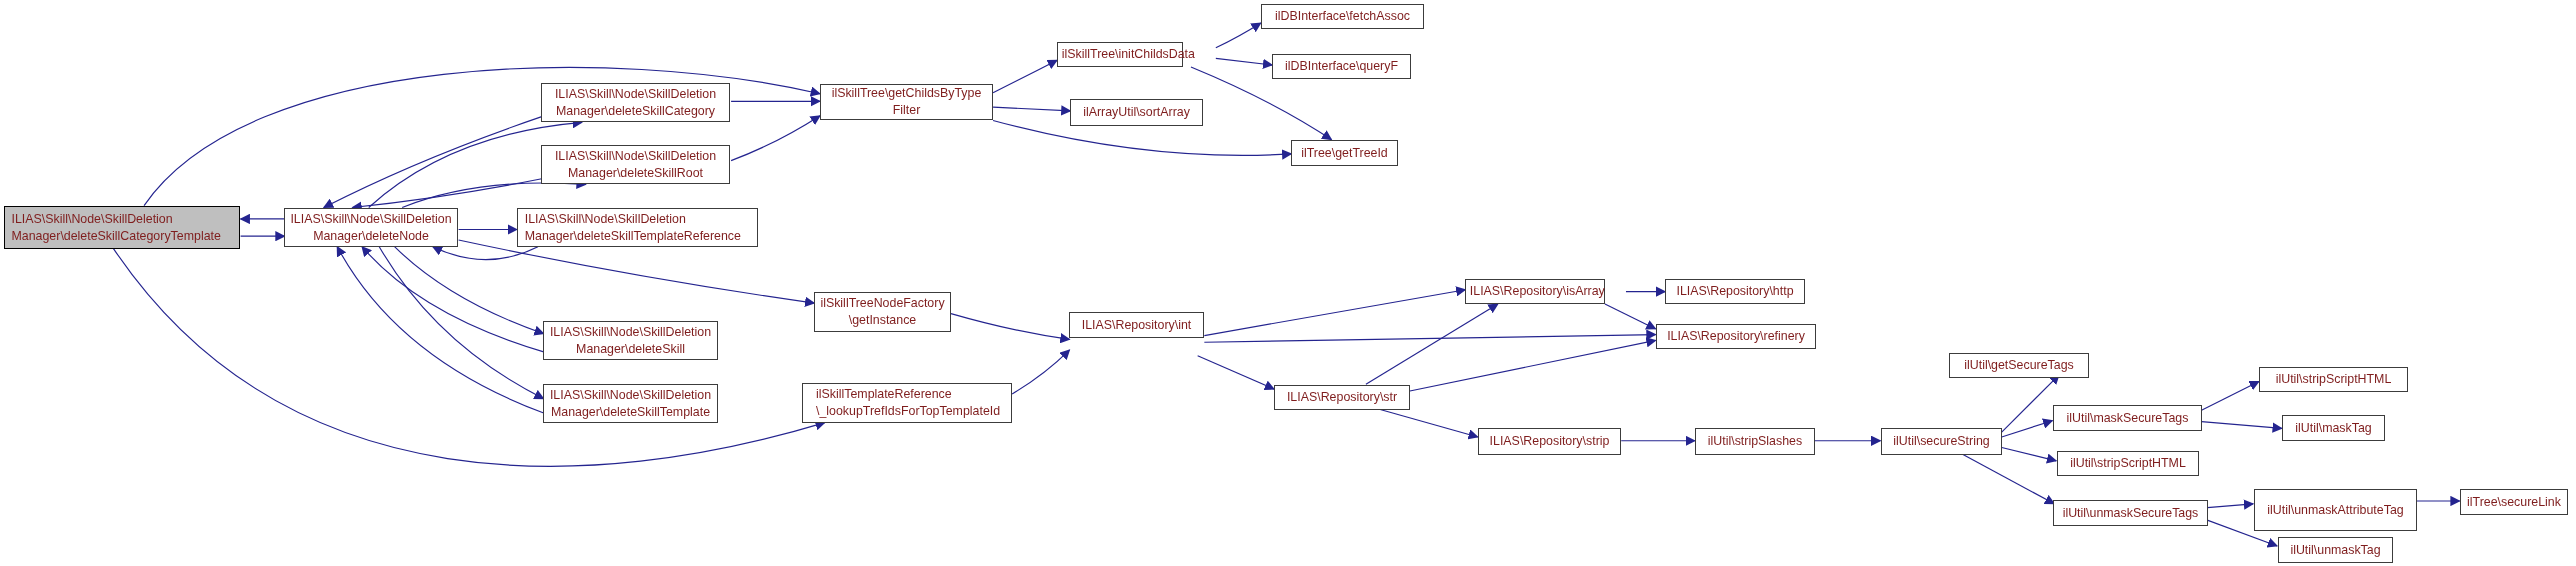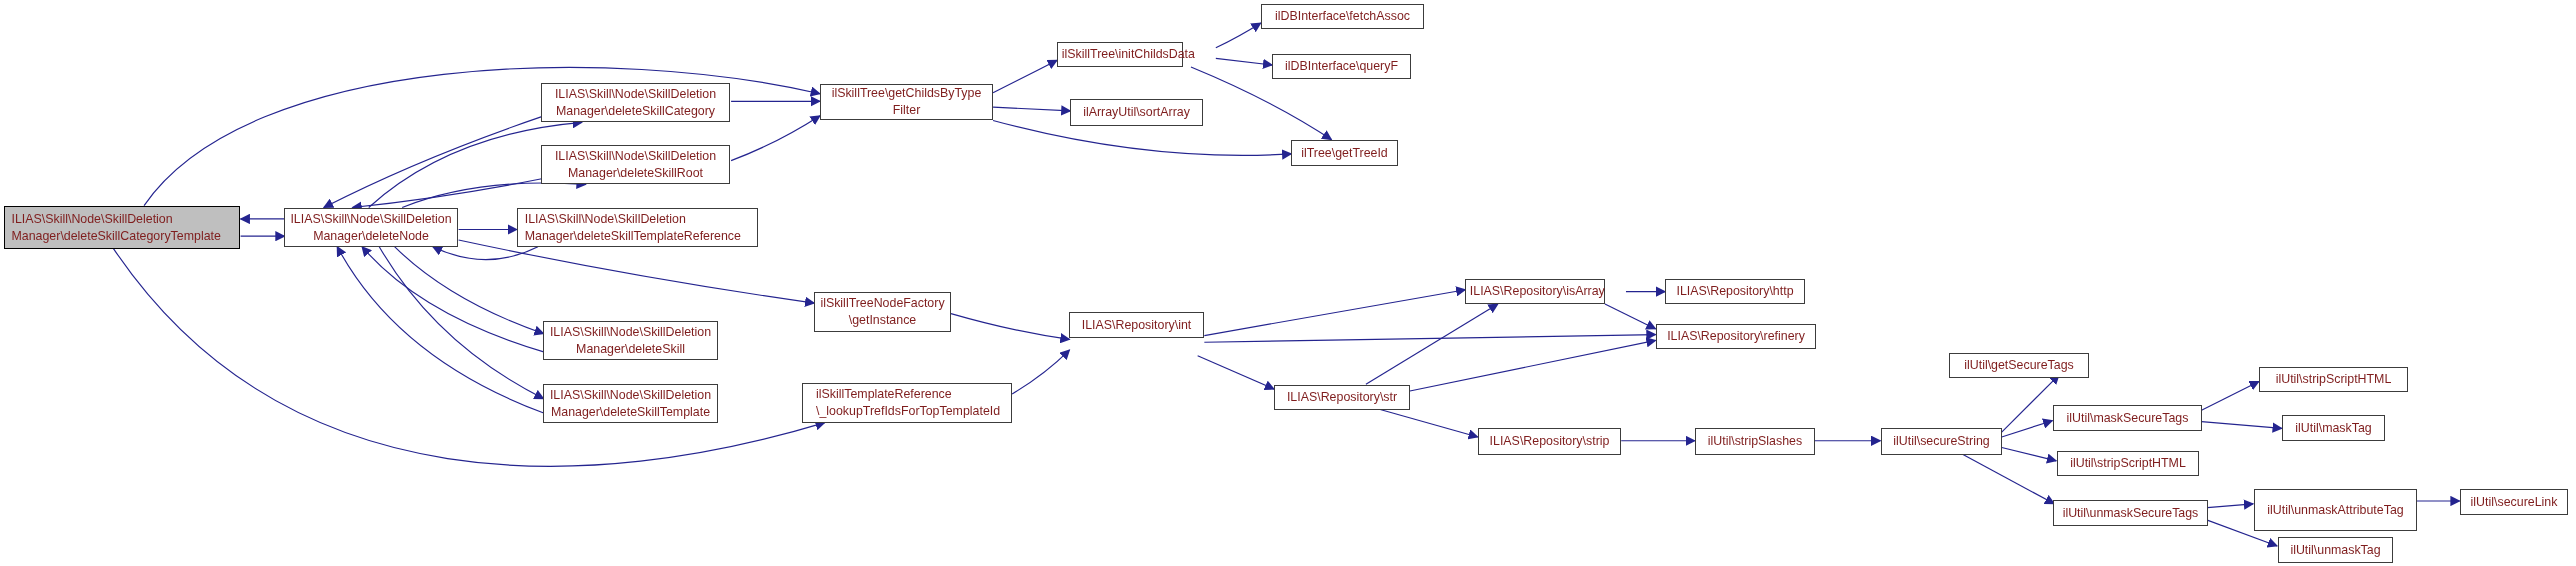--- a/index.html
+++ b/index.html
@@ -122,17 +122,17 @@
       <div class="node" style="left: 1478px; top: 428px; width: 143px; height: 27px;">ILIAS\Repository\strip</div>
       <div class="node" style="left: 1695px; top: 428px; width: 120px; height: 27px;">ilUtil\stripSlashes</div>
       <div class="node" style="left: 1881px; top: 428px; width: 121px; height: 27px;">ilUtil\secureString</div>
       <div class="node" style="left: 1949px; top: 353px; width: 140px; height: 25px;">ilUtil\getSecureTags</div>
       <div class="node" style="left: 2053px; top: 405px; width: 149px; height: 26px;">ilUtil\maskSecureTags</div>
       <div class="node" style="left: 2259px; top: 367px; width: 149px; height: 25px;">ilUtil\stripScriptHTML</div>
       <div class="node" style="left: 2282px; top: 415px; width: 103px; height: 26px;">ilUtil\maskTag</div>
       <div class="node" style="left: 2057px; top: 451px; width: 142px; height: 25px;">ilUtil\stripScriptHTML</div>
       <div class="node" style="left: 2053px; top: 500px; width: 155px; height: 26px;">ilUtil\unmaskSecureTags</div>
       <div class="node" style="left: 2254px; top: 489px; width: 163px; height: 42px;">ilUtil\unmaskAttributeTag</div>
-      <div class="node" style="left: 2460px; top: 489px; width: 108px; height: 26px;">ilUtil\secureLink</div>
+      <div class="node" style="left: 2460px; top: 489px; width: 108px; height: 26px;">ilTree\secureLink</div>
       <div class="node" style="left: 2278px; top: 537px; width: 115px; height: 26px;">ilUtil\unmaskTag</div>
     </div>
 </div>
 
 
 </body></html>

